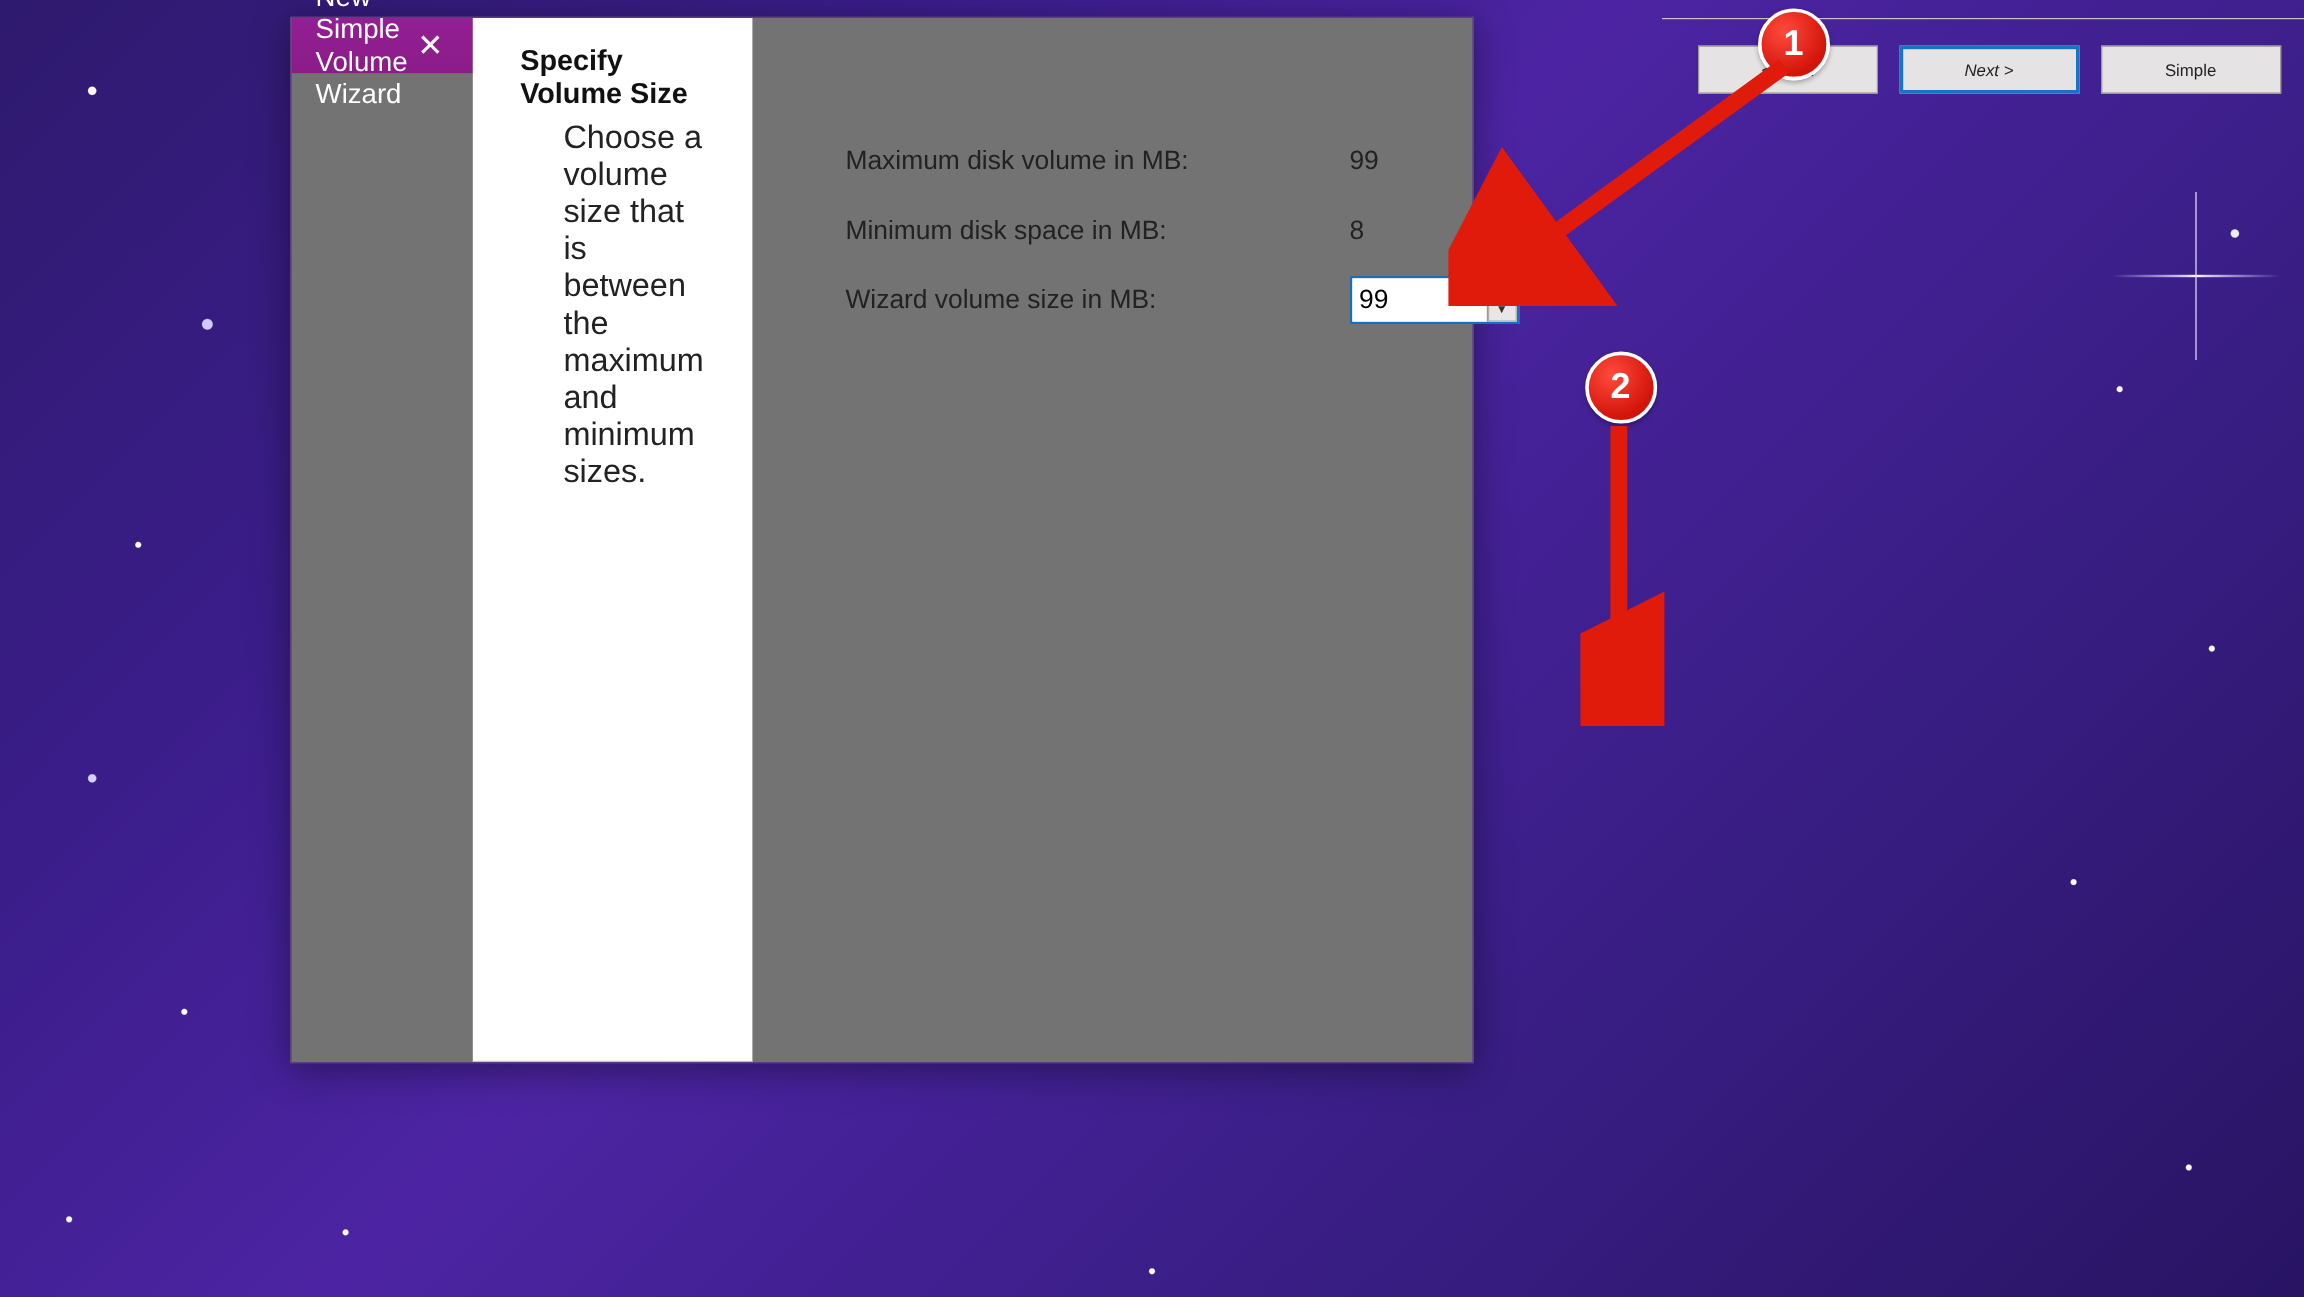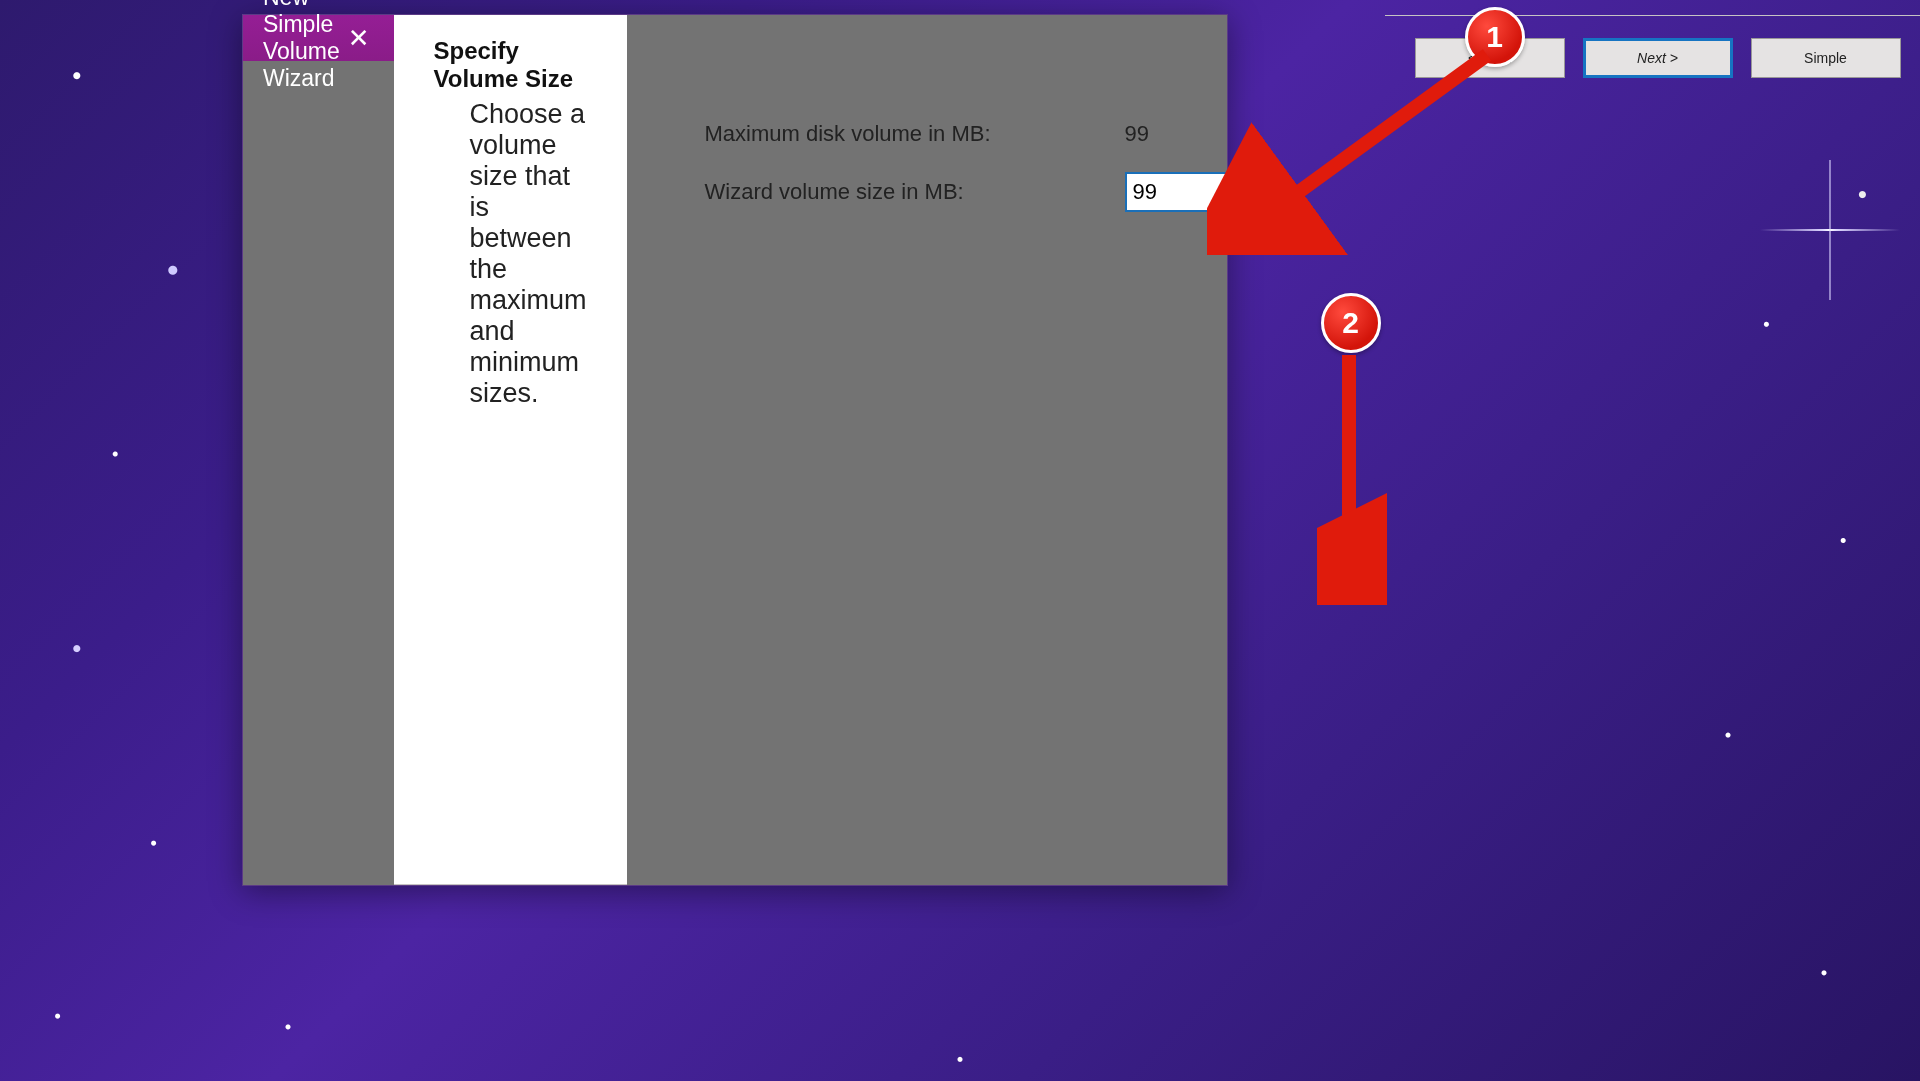--- a/index.html
+++ b/index.html
@@ -213,20 +213,24 @@
     <div class="sub">Choose a volume size that is between the maximum and minimum sizes.</div>
   </div>
 
   <div class="body">
 
     <div class="row">
       <span class="label">Maximum disk volume in MB:</span>
       <span class="value">99</span>
     </div>
 
+    <div class="row">
+      <span class="label">Minimum disk space in MB:</span>
+      <span class="value">8</span>
+    </div>
 
     <div class="row">
       <span class="label">Wizard volume size in MB:</span>
       <span class="value">
         <span class="spinner">
           <input type="text" value="99" style="">
           <span class="buttons">
             <span class="btn">▲</span>
             <span class="btn">▼</span>
           </span>

